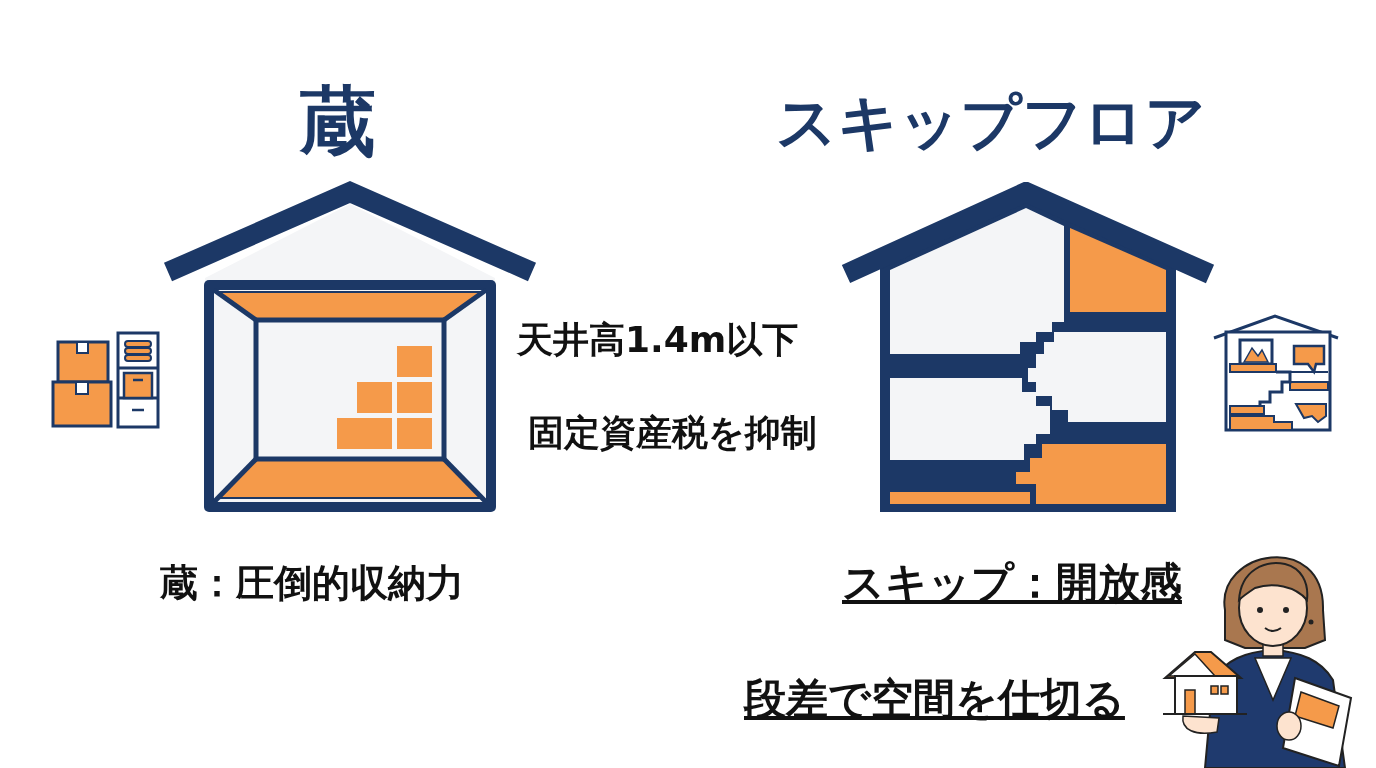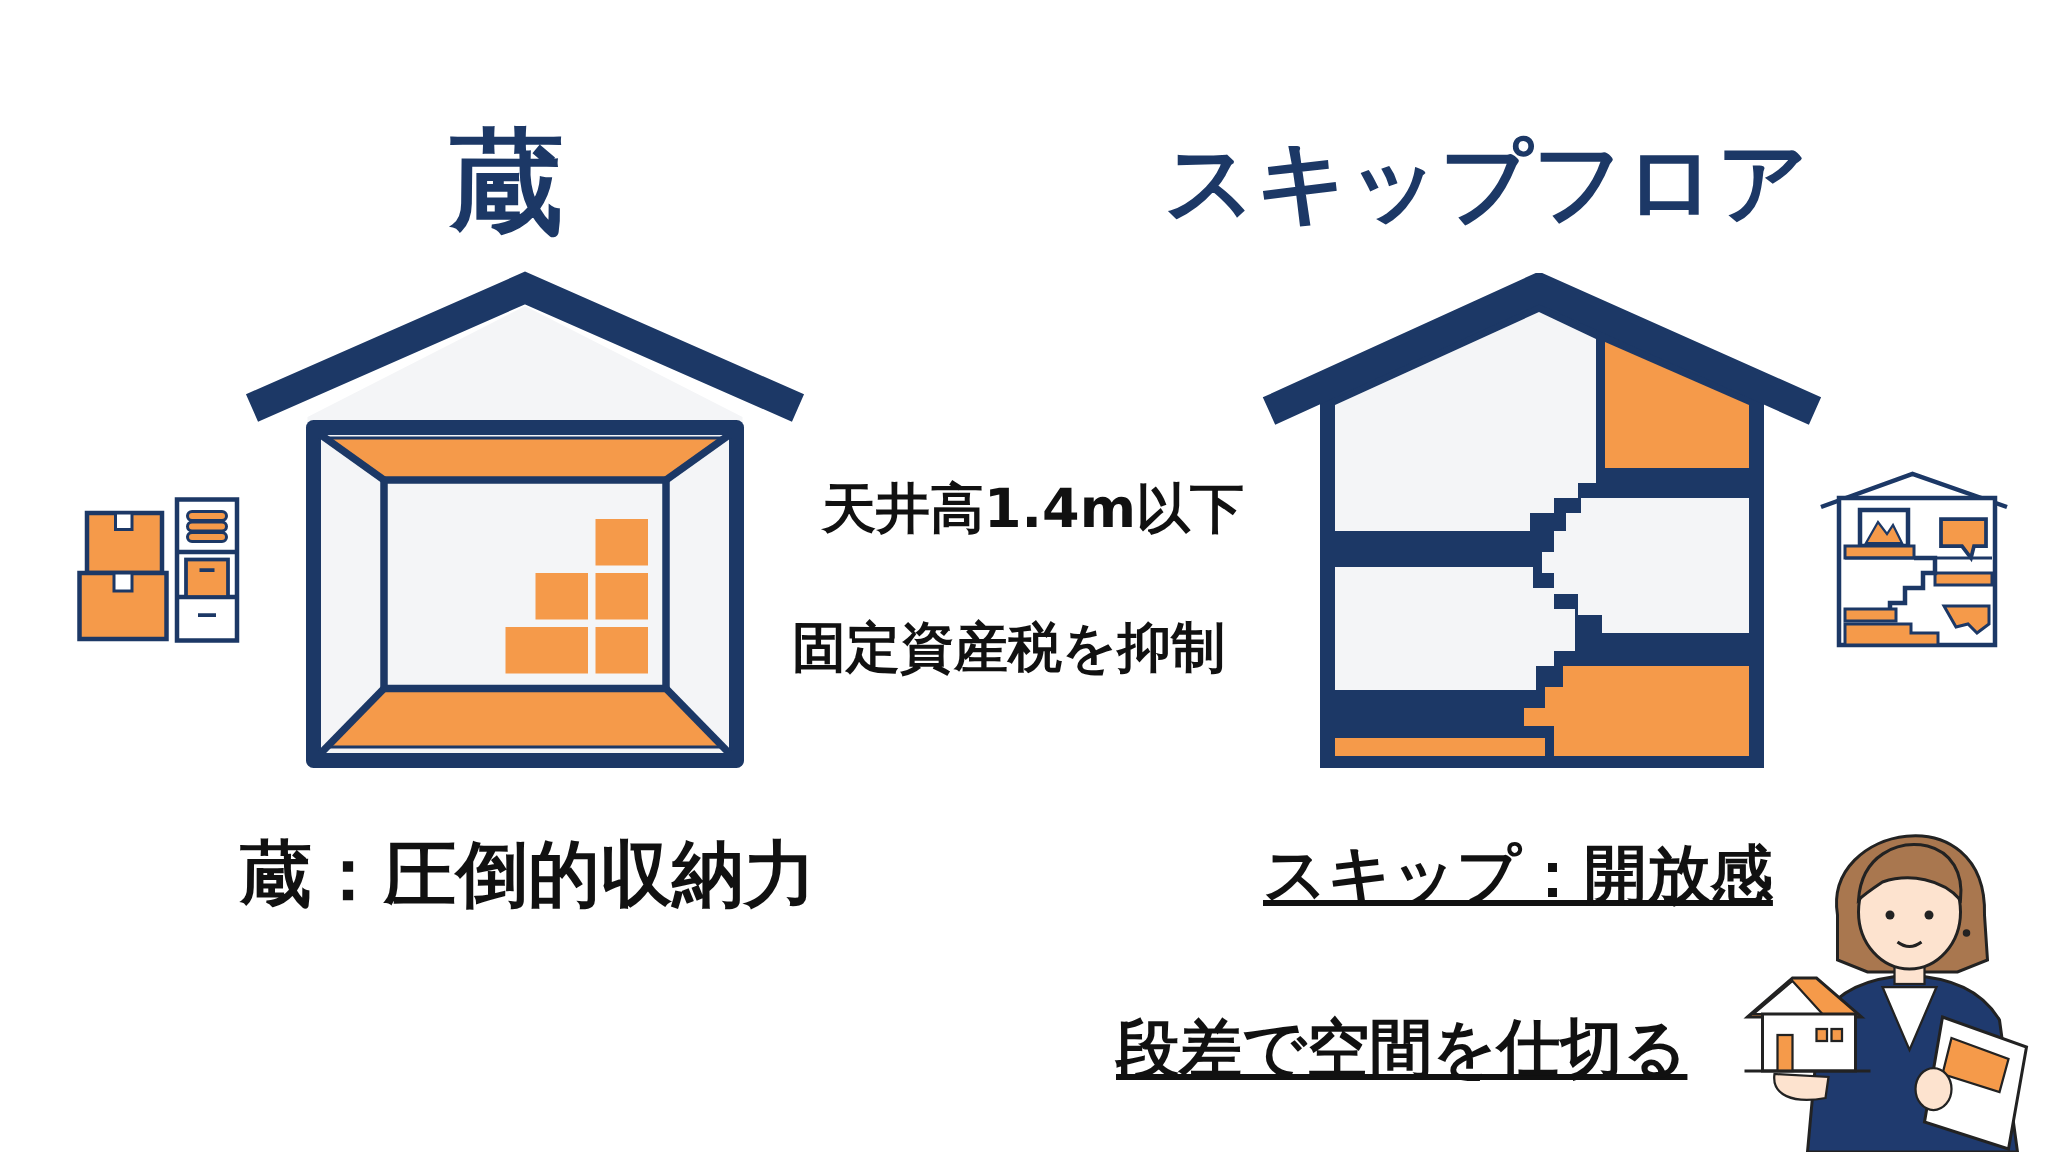--- a/index.html
+++ b/index.html
@@ -32,23 +32,23 @@
       top: 72px;
       font-size: 60px;
       line-height: 100px;
       letter-spacing: 0px;
     }
     .label {
       font-weight: bold;
       color: #111111;
       white-space: nowrap;
     }
-    .mid-1 { left: 548px; top: 318px; font-size: 36px; line-height: 44px; text-align: center; }
-    .mid-2 { left: 528px; top: 411px; font-size: 36px; line-height: 44px; }
-    .cap-kura { left: 160px; top: 555px; font-size: 48px; line-height: 56px; }
+    .mid-1 { left: 517px; top: 318px; font-size: 36px; line-height: 44px; text-align: center; }
+    .mid-2 { left: 528px; top: 411px; font-size: 36px; line-height: 44px; font-family: Liberation Serif, serif; }
+    .cap-kura { left: 160px; top: 555px; font-size: 38px; line-height: 56px; }
     .cap-skip { left: 842px; top: 555px; font-size: 42px; line-height: 56px; text-decoration: underline; }
     .cap-step { left: 744px; top: 671px; font-size: 42px; line-height: 56px; text-decoration: underline; }
     svg { display: block; }
   </style>
 </head>
 <body>
 
 <div class="abs title title-kura">蔵</div>
 <div class="abs title title-skip">スキップフロア</div>
 

